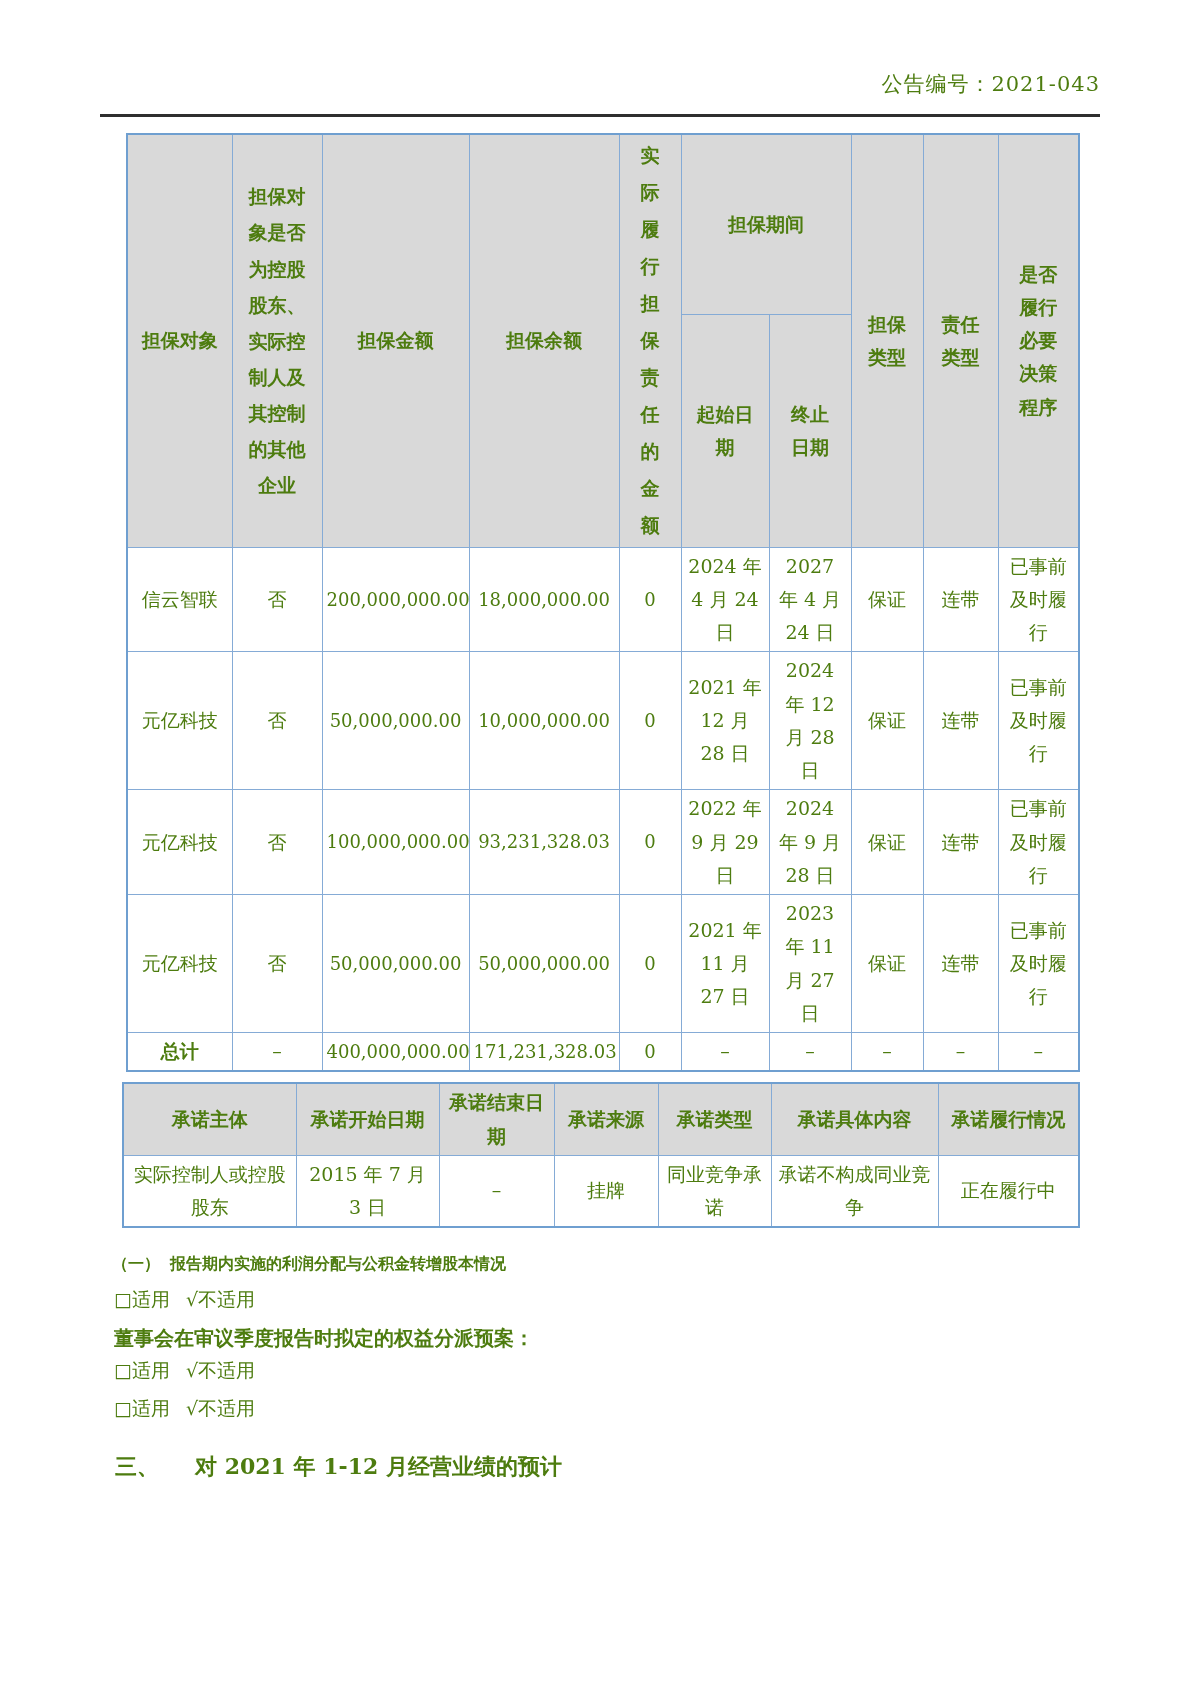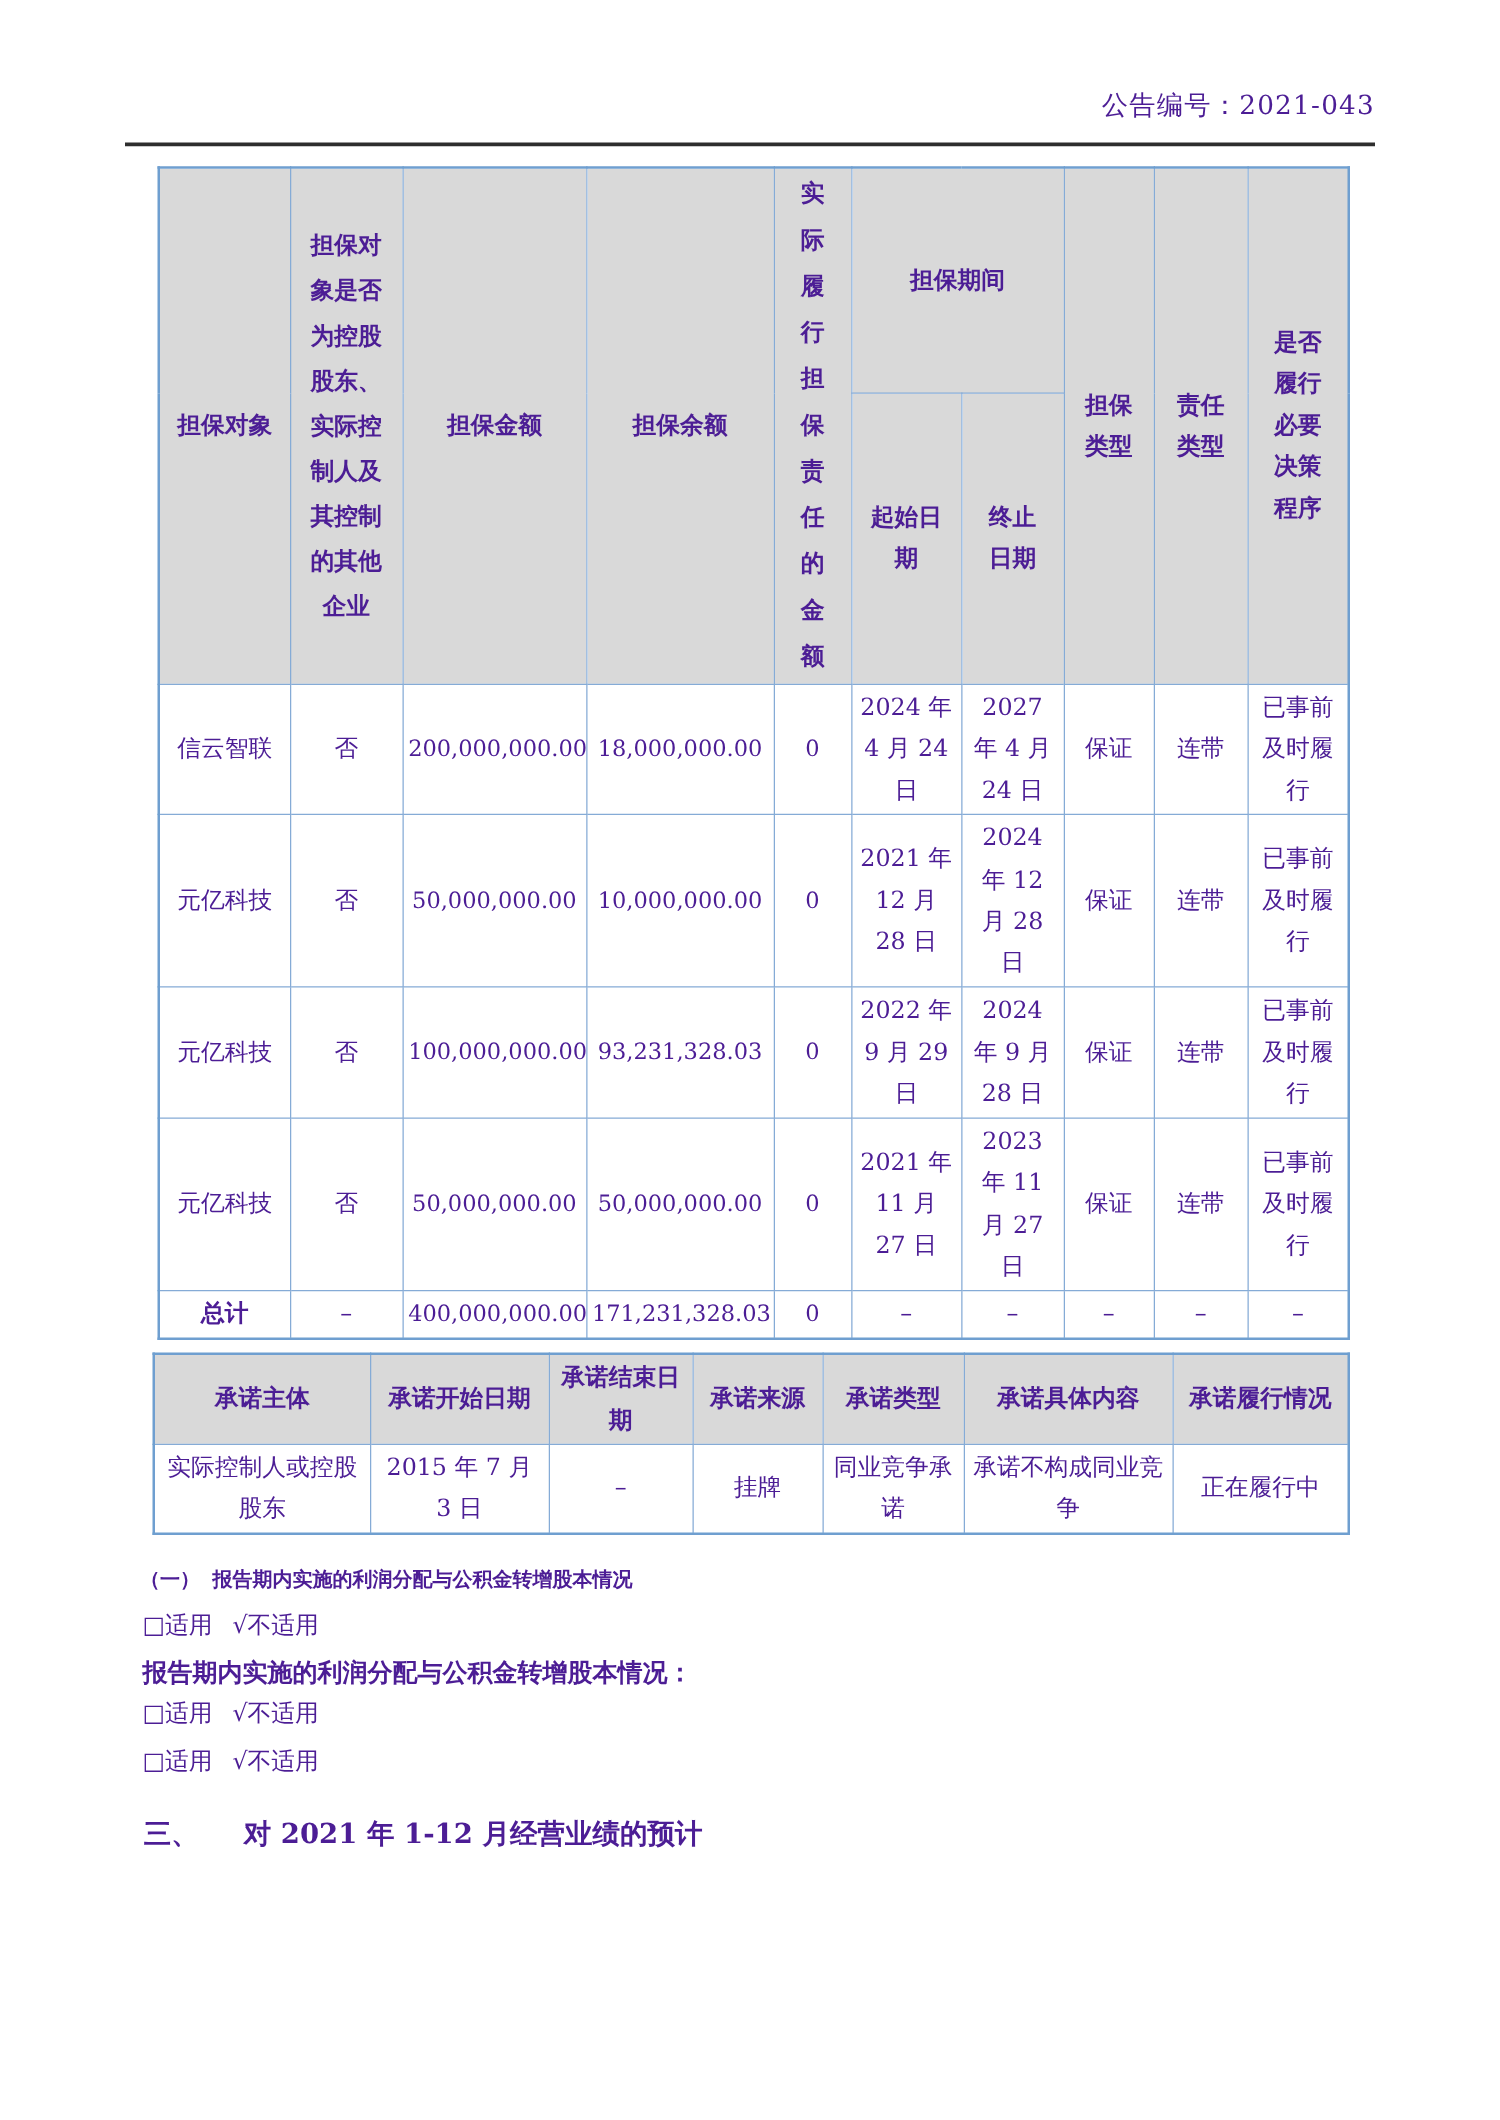--- a/index.html
+++ b/index.html
@@ -1,18 +1,18 @@
 <!DOCTYPE html>
 <html><head>
 <meta charset="utf-8">
 <style>
   html,body{margin:0;padding:0;background:#f3f3f3;}
   .page{
     width:1200px;height:1696px;background:#ffffff;margin:0 auto;
-    font-family:"DejaVu Serif","Liberation Serif",serif;color:#4c1d95;
+    font-family:"DejaVu Serif","Liberation Serif",serif;color:#4d7c0f;
     box-sizing:border-box;overflow:hidden;position:relative;
   }
   .content{padding:0 100px;}
   .doc-header{padding-top:70px;text-align:right;font-size:21px;letter-spacing:1px;}
   .rule{height:3px;background:#2e2e2e;margin-top:16px;}
 
   table{border-collapse:collapse;table-layout:fixed;}
   .t1{width:952px;margin:16px 0 0 26px;border:2px solid #6f9fd0;}
   .t2{width:956px;margin:10px 0 0 22px;border:2px solid #6f9fd0;}
   th,td{
@@ -199,21 +199,21 @@
 
 
     <div class="sub-line">
       <span>（一）</span><span class="sub-gap">报告期内实施的利润分配与公积金转增股本情况</span>
     </div>
 
     <div class="appl-line">
       <span>□</span><span>适用</span><span class="gap"></span><span>√</span><span>不适用</span>
     </div>
 
-    <div class="exec-line">报告期内实施的利润分配与公积金转增股本情况：</div>
+    <div class="exec-line">董事会在审议季度报告时拟定的权益分派预案：</div>
 
     <div class="appl-line mt6">
       <span>□</span><span>适用</span><span class="gap"></span><span>√</span><span>不适用</span>
     </div>
 
 
     <div class="appl-line">
       <span>□</span><span>适用</span><span class="gap"></span><span>√</span><span>不适用</span>
     </div>
 

